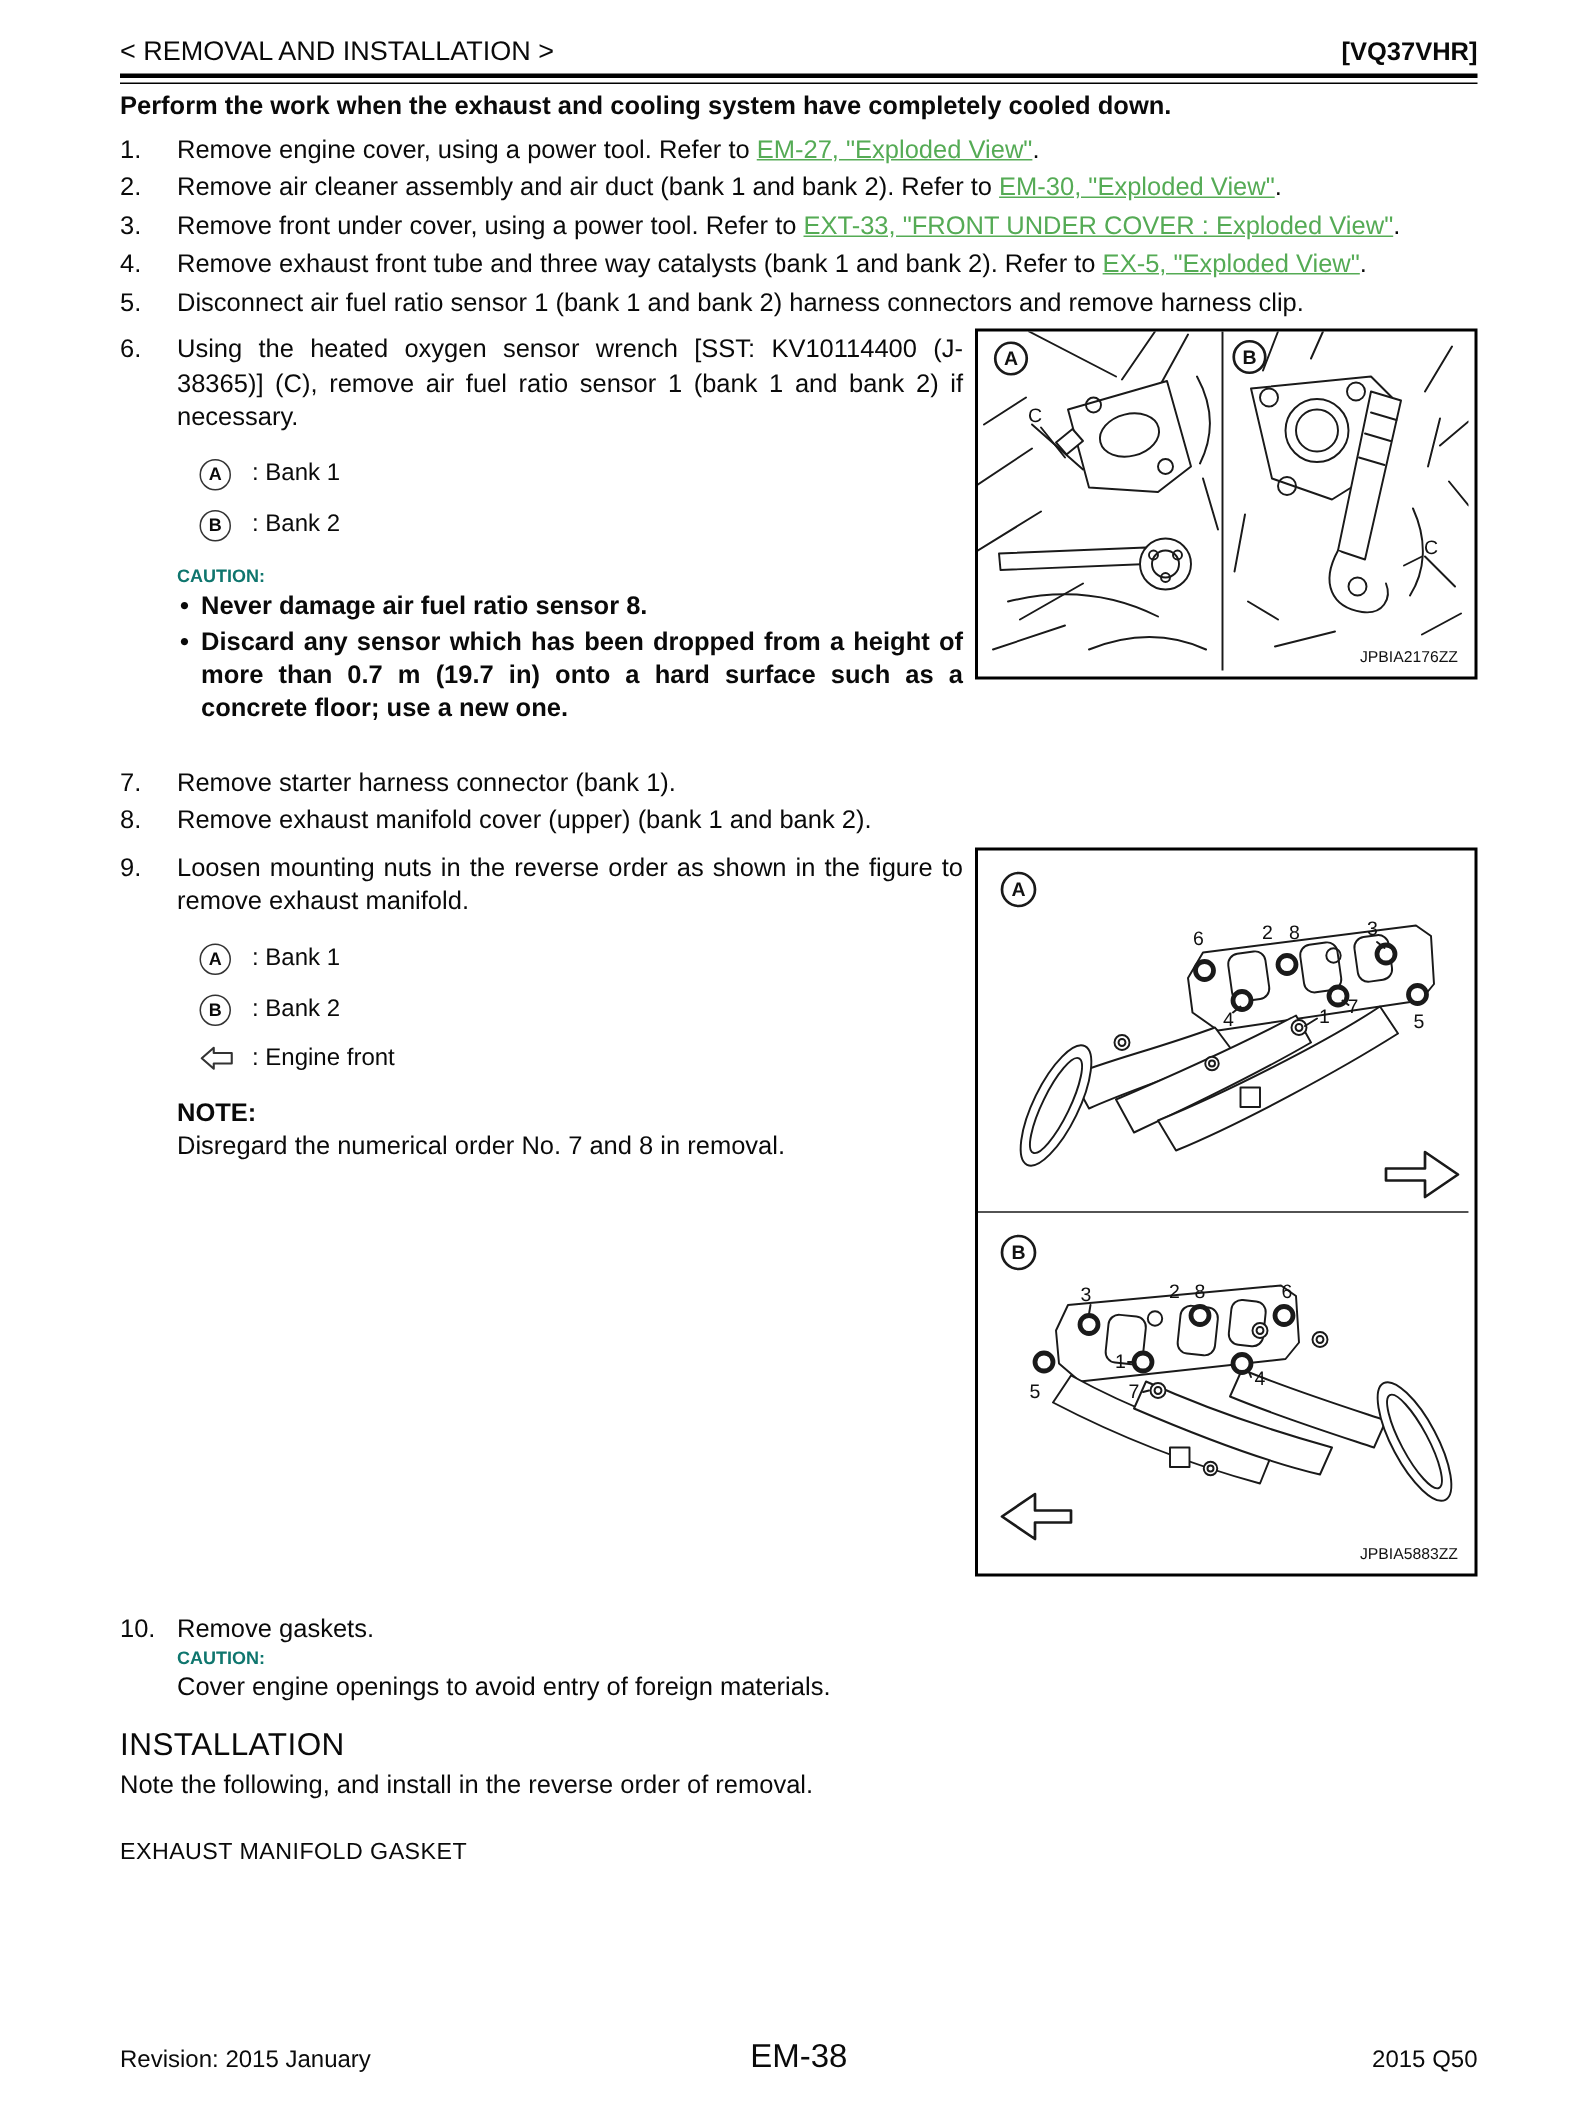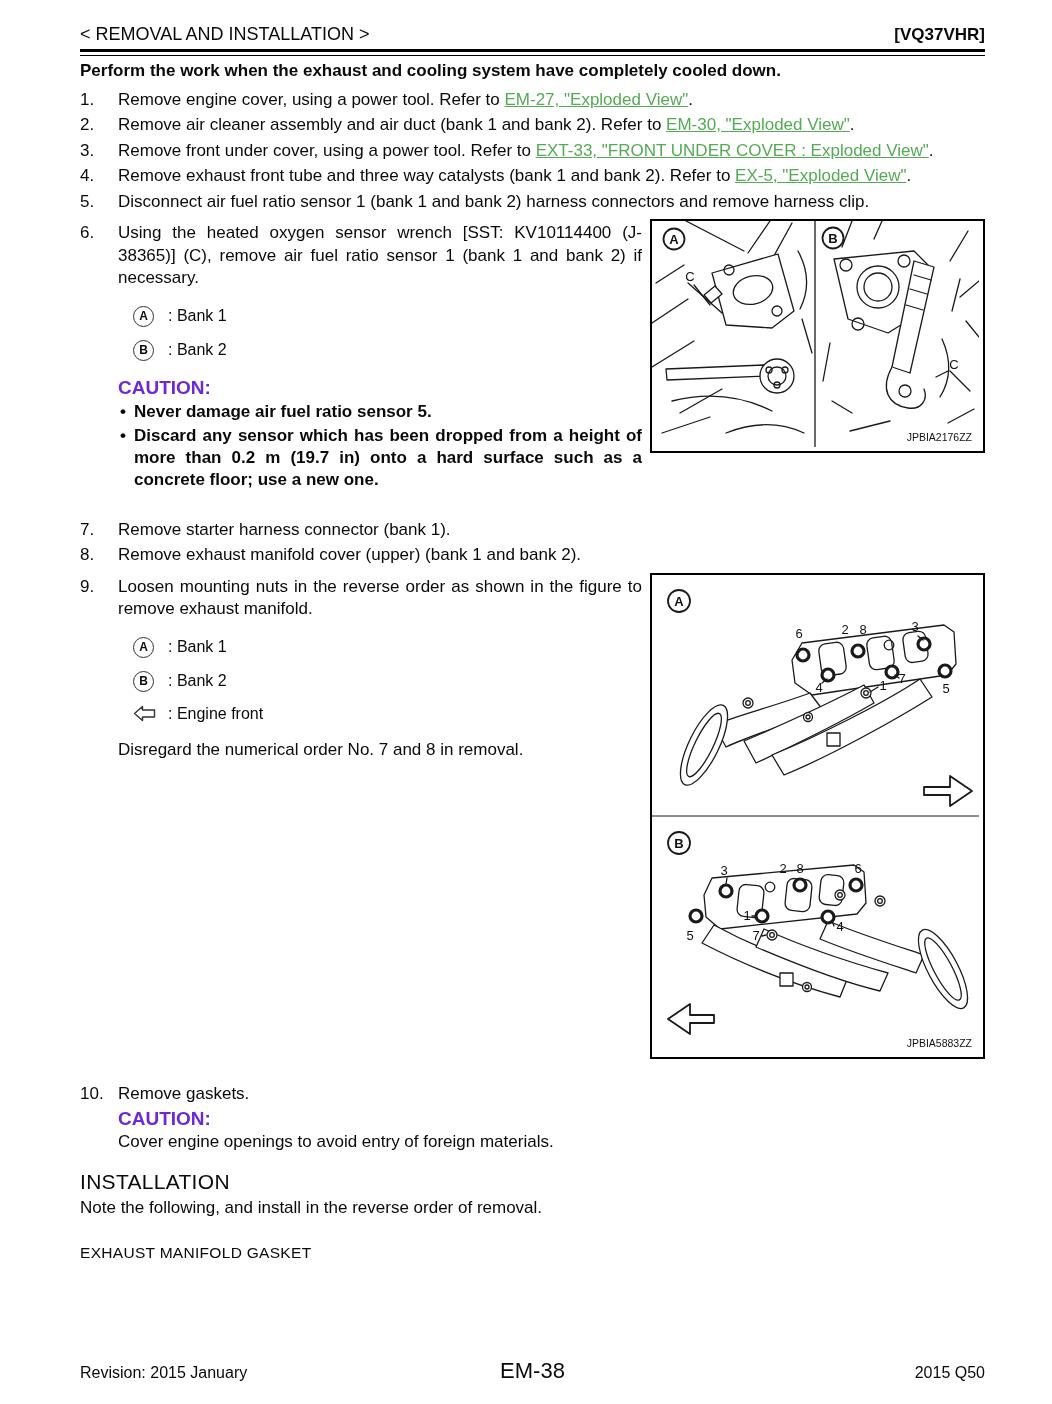--- a/index.html
+++ b/index.html
@@ -29,21 +29,21 @@
   .legend{margin:16px 0 0 53px;}
   .legend-row{display:flex;align-items:center;margin:13px 0;font-size:16px;}
   .circ{
     flex:none;display:inline-flex;align-items:center;justify-content:center;
     width:19px;height:19px;border:1.4px solid #333;border-radius:50%;
     font-size:12px;font-weight:bold;margin-right:14px;
   }
   .legend-icon{flex:none;margin-right:12px;display:inline-flex;}
 
   .caution{margin:16px 0 0 38px;}
-  .caution-label{color:#6d28d9;font-weight:bold;font-size:19px;margin-bottom:2px;}
+  .caution-label{color:#0f766e;font-weight:bold;font-size:12px;margin-bottom:2px;}
   .caution ul{list-style:none;margin:0;padding:0;}
   .caution li{position:relative;padding-left:16px;font-weight:bold;font-size:17px;line-height:1.3;text-align:justify;margin:2px 0;}
   .caution li::before{content:"\2022";position:absolute;left:2px;top:0;font-weight:bold;}
 
   .noteblock{margin:16px 0 0 38px;font-size:17px;line-height:1.3;}
   .noteblock .note-label{font-weight:bold;}
 
   .step10-caution{margin-top:1px;}
   .step10-caution .caution-label{margin-bottom:0;}
   .step10-caution .bold-line{font-weight:normal;font-size:17px;}
@@ -112,22 +112,22 @@
           <span>: Bank 1</span>
         </div>
         <div class="legend-row">
           <span class="circ">B</span>
           <span>: Bank 2</span>
         </div>
       </div>
       <div class="caution">
         <div class="caution-label">CAUTION:</div>
         <ul>
-          <li>Never damage air fuel ratio sensor 5.</li>
-          <li>Discard any sensor which has been dropped from a height of more than 0.2 m (19.7 in) onto a hard surface such as a concrete floor; use a new one.</li>
+          <li>Never damage air fuel ratio sensor 8.</li>
+          <li>Discard any sensor which has been dropped from a height of more than 0.7 m (19.7 in) onto a hard surface such as a concrete floor; use a new one.</li>
         </ul>
       </div>
     </div>
 
     <div class="figure" style="height:230px;">
       <svg width="327" height="226" viewBox="0 0 327 226">
         <g fill="none" stroke="#1a1a1a" stroke-width="1.3" stroke-linecap="round" stroke-linejoin="round">
           <line x1="163" y1="0" x2="163" y2="226"></line>
 
           <g>
@@ -203,20 +203,21 @@
         <div class="legend-row">
           <span class="legend-icon">
             <svg width="23" height="17" viewBox="0 0 23 17">
               <path d="M21.5,5 L9.5,5 L9.5,1.5 L1.5,8.5 L9.5,15.5 L9.5,12 L21.5,12 Z" fill="#fff" stroke="#333" stroke-width="1.4" stroke-linejoin="round"></path>
             </svg>
           </span>
           <span>: Engine front</span>
         </div>
       </div>
       <div class="noteblock">
+        <div class="note-label">NOTE:</div>
         <div>Disregard the numerical order No. 7 and 8 in removal.</div>
       </div>
     </div>
 
     <div class="figure" style="height:482px;">
       <svg width="327" height="478" viewBox="0 0 327 478">
         <g fill="none" stroke="#1a1a1a" stroke-width="1.3" stroke-linecap="round" stroke-linejoin="round">
           <line x1="0" y1="241" x2="327" y2="241" stroke-width="1"></line>
 
           <g>

